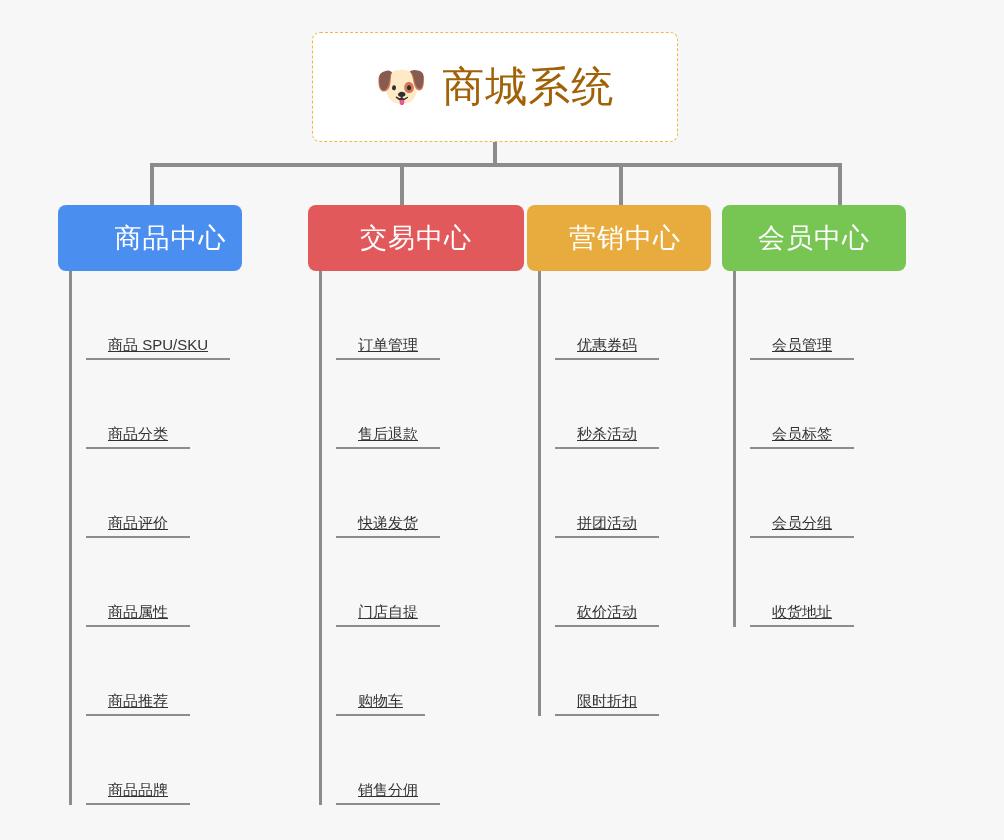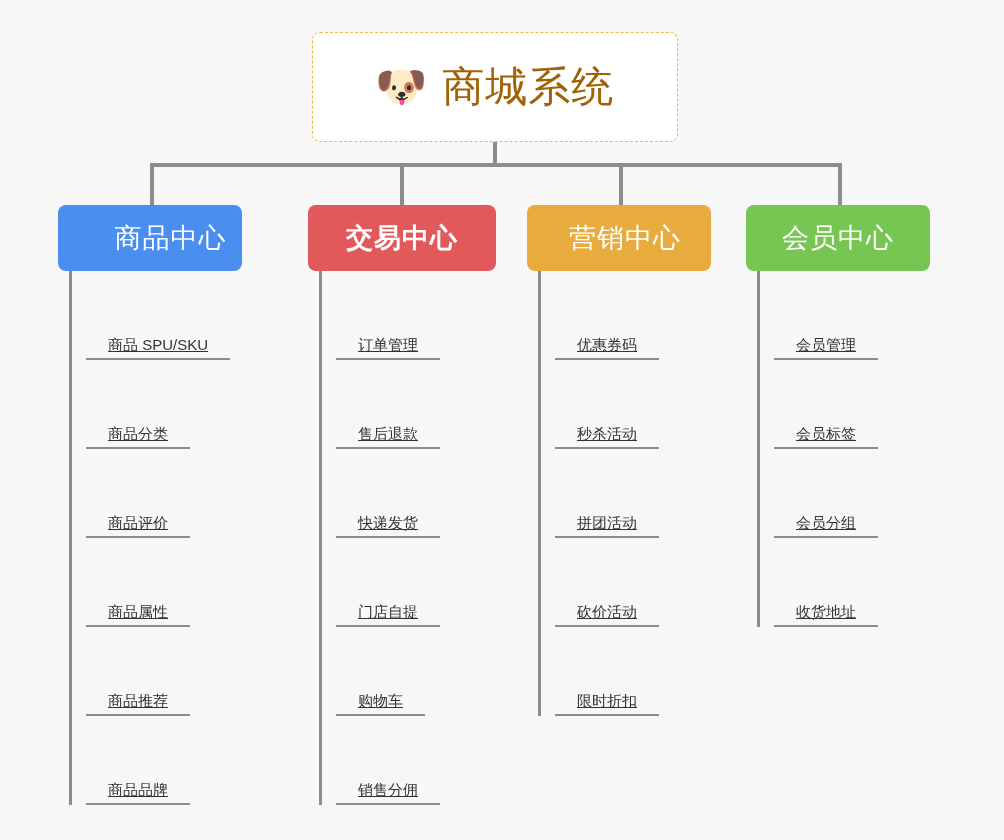--- a/index.html
+++ b/index.html
@@ -152,21 +152,21 @@
           </div>
           <div class="leaf">
             <span class="leaf-text">商品推荐</span>
           </div>
           <div class="leaf">
             <span class="leaf-text">商品品牌</span>
           </div>
         </div>
       </div>
       <div class="branch" style="left: 308px; width: 184px;">
-        <div class="branch-head" style="background: rgb(226, 89, 91); width: 188px; font-weight: bold;">交易中心</div>
+        <div class="branch-head" style="background: rgb(226, 89, 91); width: 216px;">交易中心</div>
         <div class="leaf-stack">
           <div class="leaf">
             <span class="leaf-text">订单管理</span>
           </div>
           <div class="leaf">
             <span class="leaf-text">售后退款</span>
           </div>
           <div class="leaf">
             <span class="leaf-text">快递发货</span>
           </div>
@@ -194,21 +194,21 @@
             <span class="leaf-text">拼团活动</span>
           </div>
           <div class="leaf">
             <span class="leaf-text">砍价活动</span>
           </div>
           <div class="leaf">
             <span class="leaf-text">限时折扣</span>
           </div>
         </div>
       </div>
-      <div class="branch" style="left: 746px; width: 184px;">
+      <div class="branch" style="left: 722px; width: 184px;">
         <div class="branch-head" style="background: rgb(119, 197, 83); width: 184px;">会员中心</div>
         <div class="leaf-stack">
           <div class="leaf">
             <span class="leaf-text">会员管理</span>
           </div>
           <div class="leaf">
             <span class="leaf-text">会员标签</span>
           </div>
           <div class="leaf">
             <span class="leaf-text">会员分组</span>

